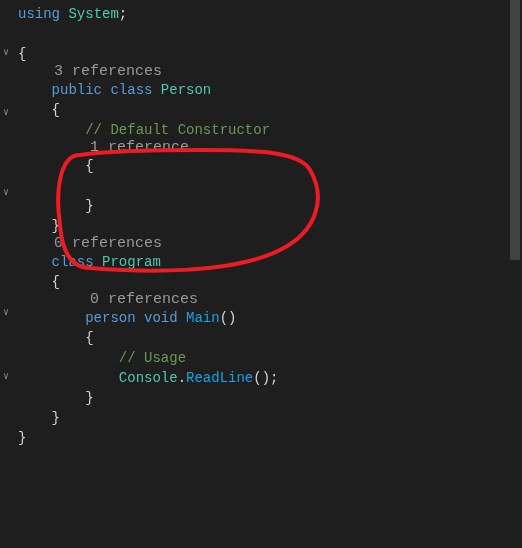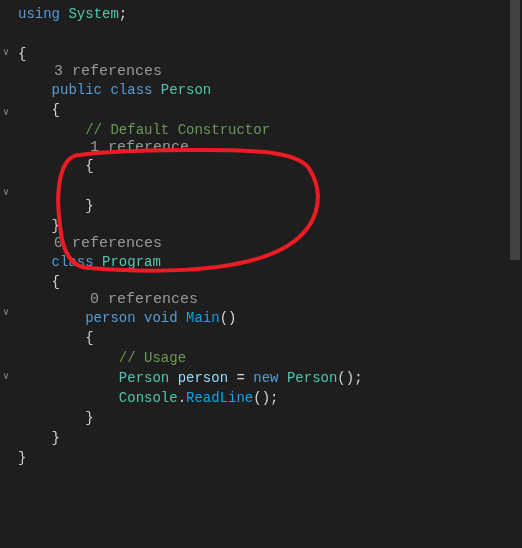--- a/index.html
+++ b/index.html
@@ -96,21 +96,20 @@
   <div class="line">    <span class="punct">}</span></div>
 
   <div class="line codelens">    <span>0 references</span></div>
   <div class="line">    <span class="kw">class</span> <span class="cls">Program</span></div>
   <div class="line">    <span class="punct">{</span></div>
 
   <div class="line codelens">        <span>0 references</span></div>
   <div class="line">        <span class="kw">person</span> <span class="kw">void</span> <span class="fn">Main</span><span class="punct">()</span></div>
   <div class="line">        <span class="punct">{</span></div>
   <div class="line">            <span class="comment">// Usage</span></div>
-  <div class="line">            <span class="cls">Person</span> <span class="var">person</span><span class="punct"> = </span><span class="kw">new</span> <span class="cls">Person</span><span class="punct">();</span></div>
   <div class="line">            <span class="cls">Console</span><span class="punct">.</span><span class="fn">ReadLine</span><span class="punct">();</span></div>
   <div class="line">        <span class="punct">}</span></div>
   <div class="line">    <span class="punct">}</span></div>
   <div class="line"><span class="punct">}</span></div>
 
 </div>
 
 <div class="gutter">
   <span class="fold" style="top:46px">∨</span>
   <span class="fold" style="top:106px">∨</span>

